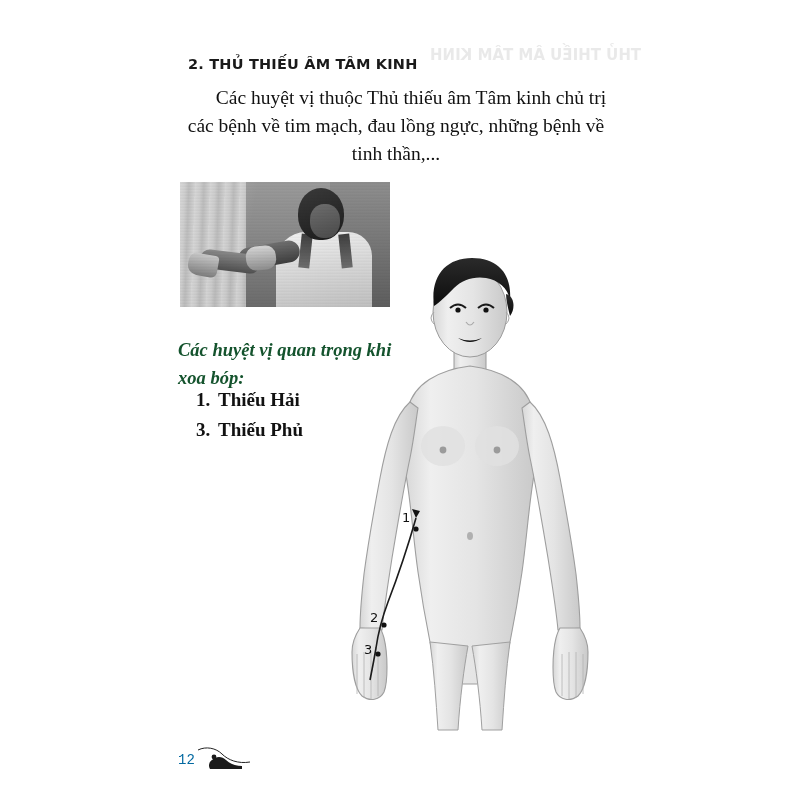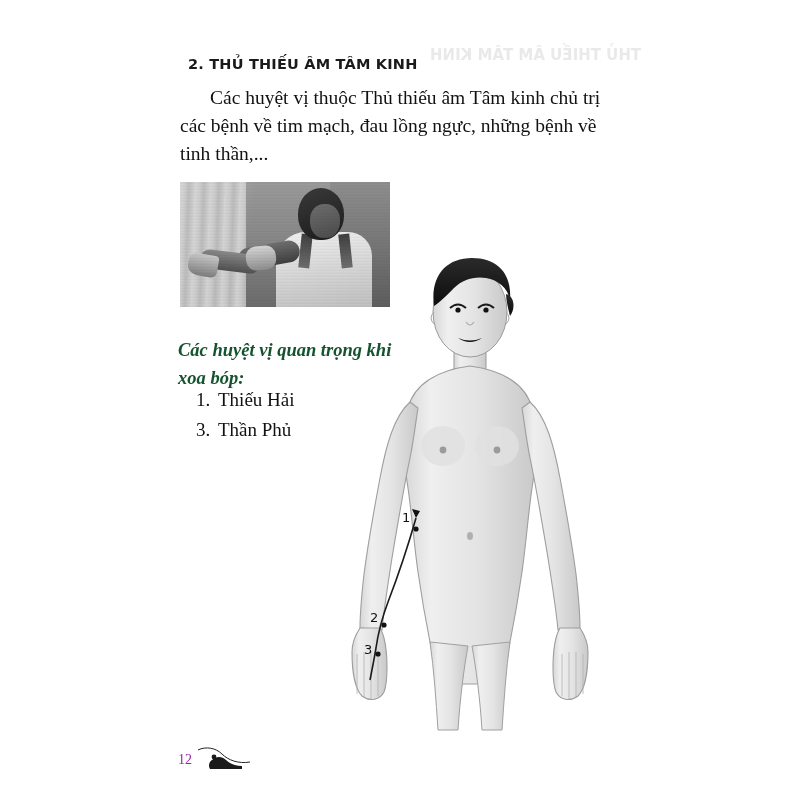--- a/index.html
+++ b/index.html
@@ -32,21 +32,21 @@
 
   
   .intro {
     position: absolute;
     left: 180px;
     top: 84px;
     width: 432px;
     font-size: 19.5px;
     line-height: 28px;
     text-indent: 30px;
-    text-align: left;
+    text-align: center;
     color: #111111;
   }
 
   
   .photo {
     position: absolute;
     left: 180px;
     top: 182px;
     width: 210px;
     height: 125px;
@@ -139,21 +139,21 @@
   .point-list {
     position: absolute;
     left: 196px;
     top: 385px;
     margin: 0;
     padding: 0;
     list-style: none;
     font-size: 19px;
     line-height: 30px;
   }
-  .point-list li { white-space: nowrap; }
+  .point-list li { white-space: nowrap; font-weight: bold; }
   .point-list .num { display: inline-block; width: 22px; }
 
   
   .figure {
     position: absolute;
     left: 330px;
     top: 250px;
     width: 340px;
     height: 500px;
   }
@@ -171,23 +171,23 @@
   }
   .ghost-1 { left: 430px; top: 46px; font-size: 15px; }
   .ghost-2 { left: 455px; top: 400px; font-size: 15px; font-weight: normal; }
   .ghost-3 { left: 470px; top: 470px; font-size: 15px; font-weight: normal; }
 
   
   .page-number {
     position: absolute;
     left: 178px;
     top: 752px;
-    font-family: Liberation Serif, serif;
+    font-family: Liberation Mono, monospace;
     font-size: 14px;
-    color: #a21caf;
+    color: #0369a1;
     text-align: right;
   }
   .footer-mark {
     position: absolute;
     left: 196px;
     top: 744px;
     width: 56px;
     height: 28px;
   }
 </style>
@@ -220,21 +220,21 @@
     <div class="grain"></div>
   </div>
 
   <div class="caption">Các huyệt vị quan trọng khi xoa bóp:</div>
 
   <ul class="point-list">
     <li>
       <span class="num">1.</span><span>Thiếu Hải</span>
     </li>
     <li>
-      <span class="num">3.</span><span>Thần Phủ</span>
+      <span class="num">3.</span><span>Thiếu Phủ</span>
     </li>
   </ul>
 
   <div class="figure">
     <svg class="fig-svg" width="340" height="500" viewBox="0 0 340 500">
       <defs>
         <linearGradient id="skin" x1="0" y1="0" x2="1" y2="0">
           <stop offset="0%" stop-color="#d7d7d7"></stop>
           <stop offset="20%" stop-color="#efefef"></stop>
           <stop offset="55%" stop-color="#e4e4e4"></stop>

